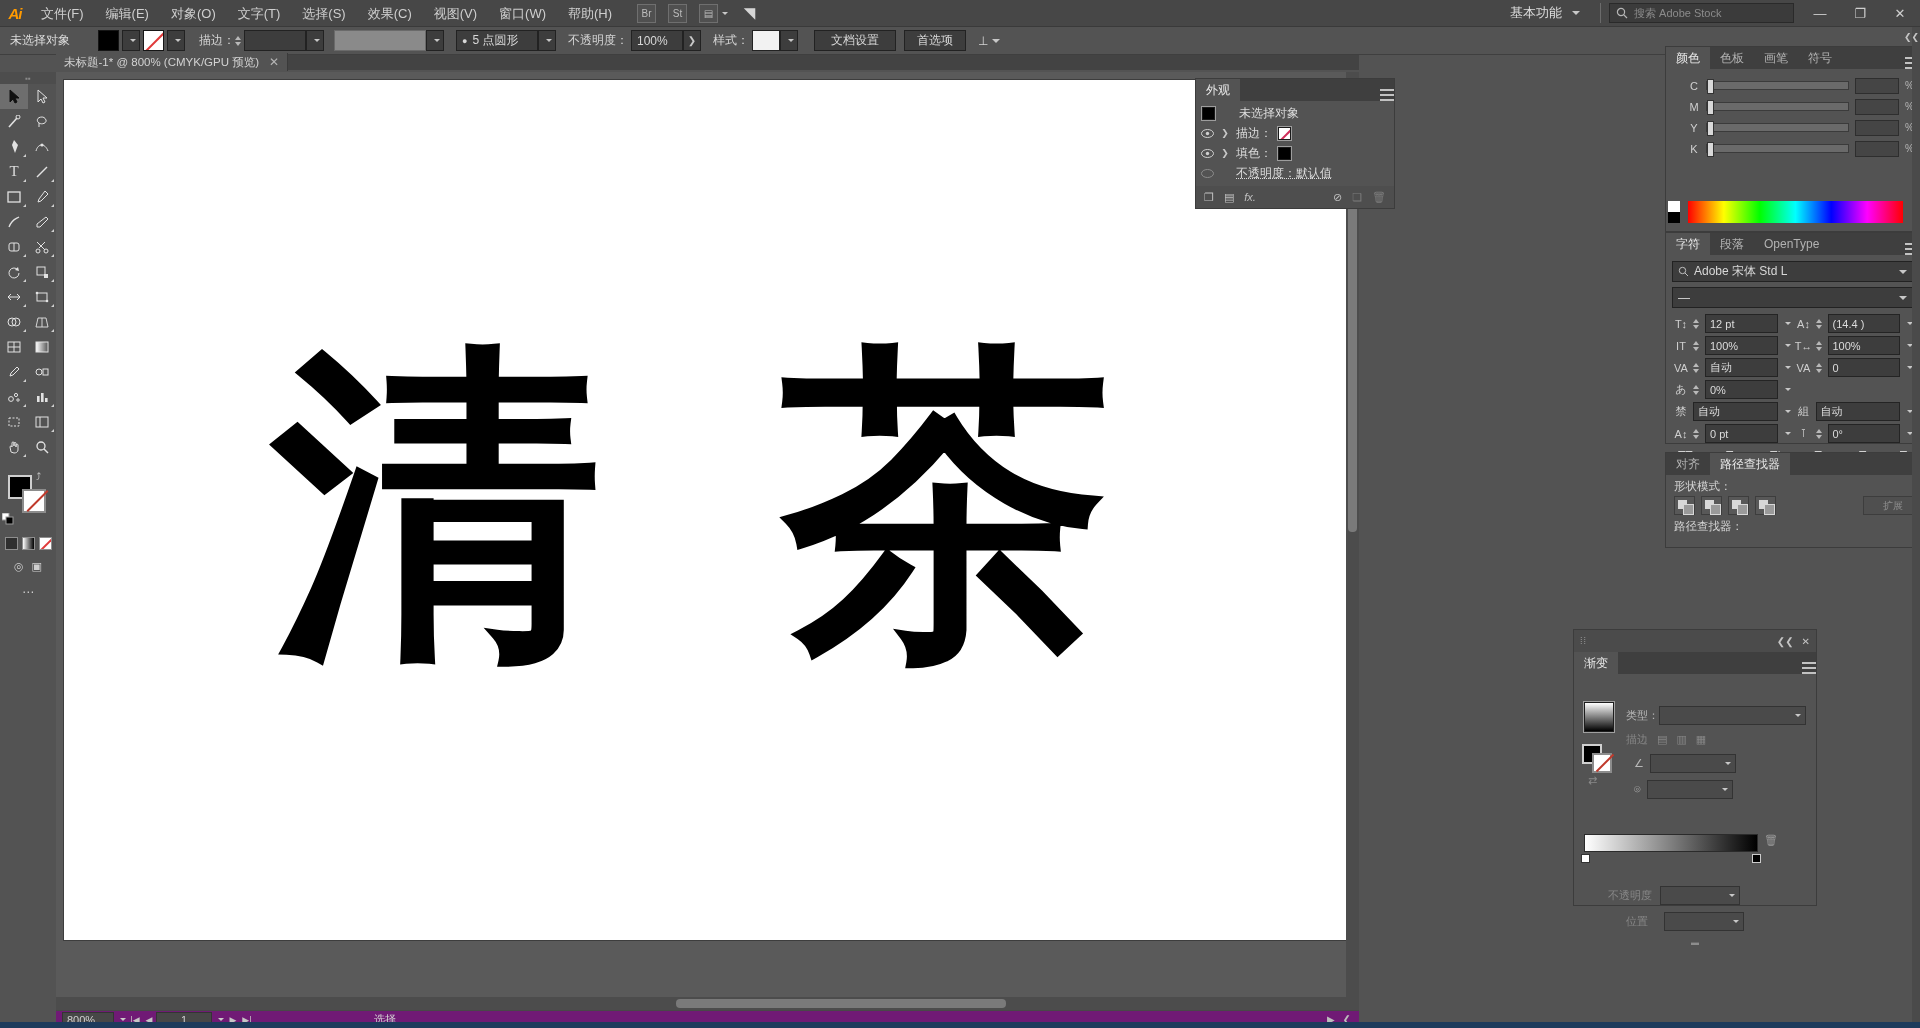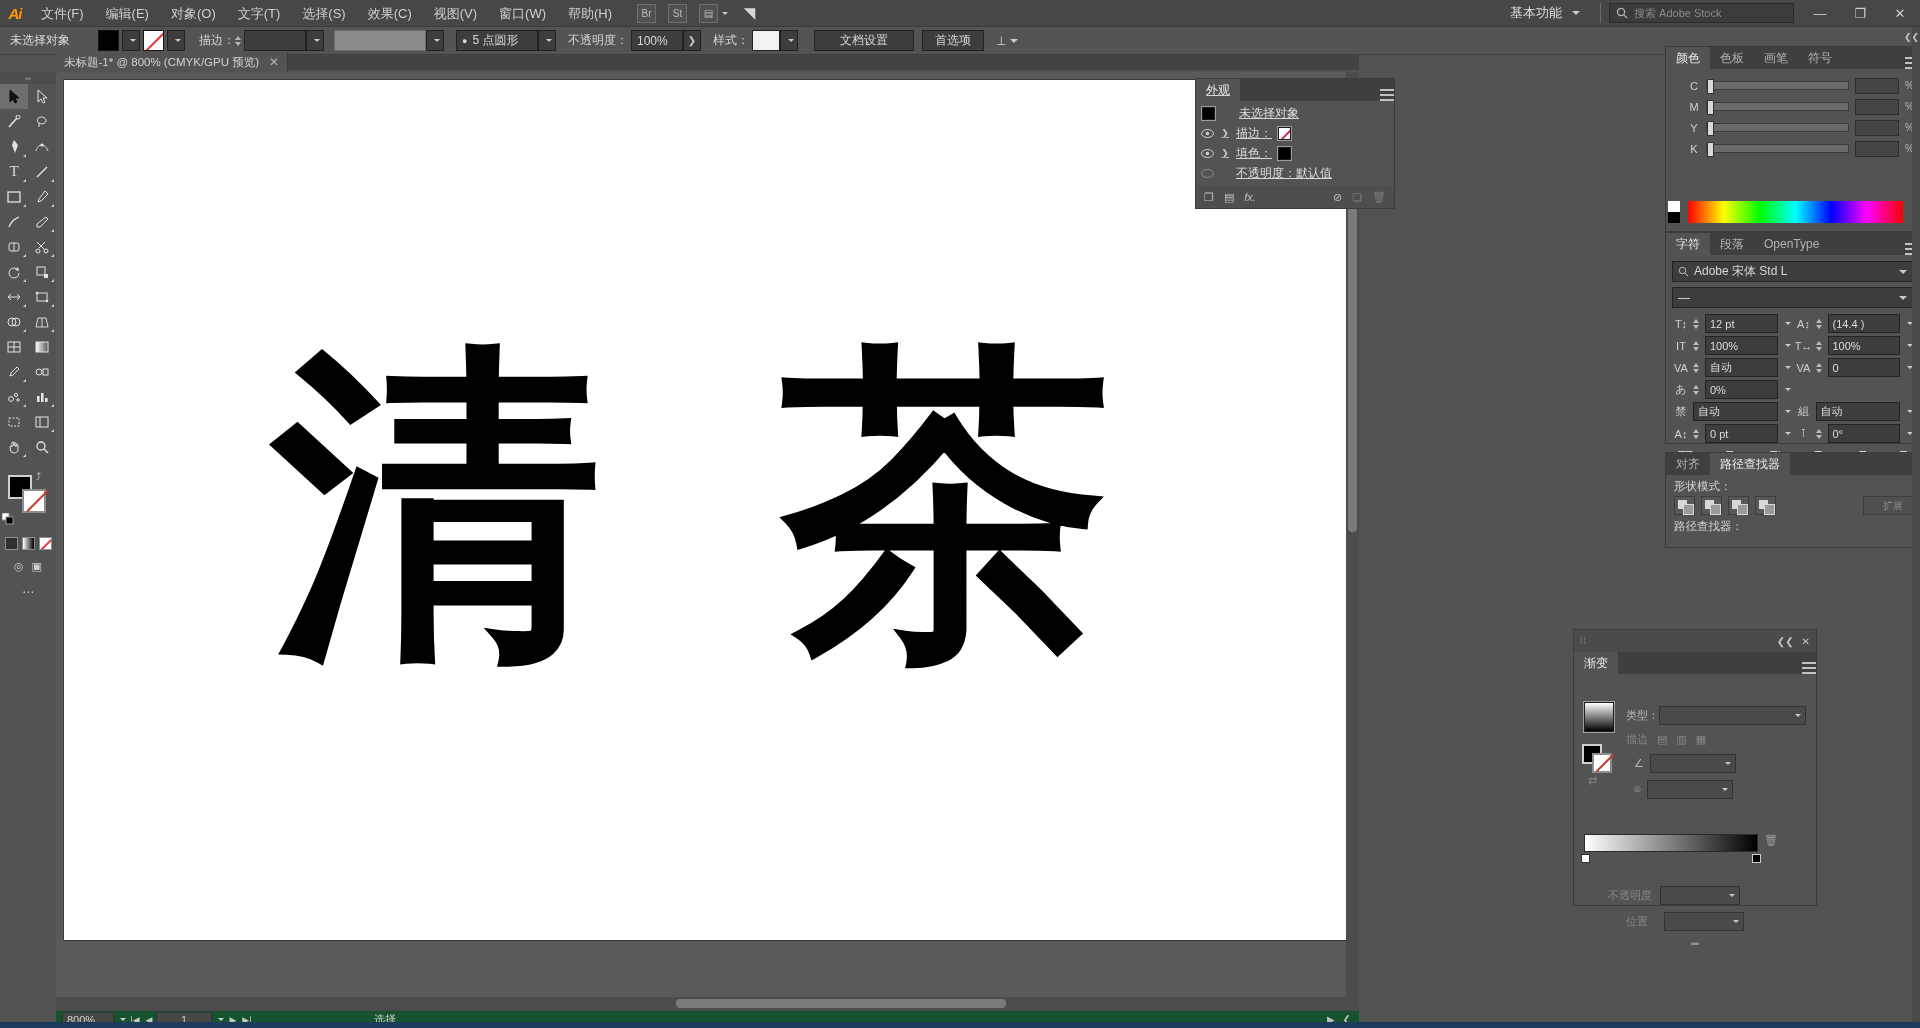--- a/index.html
+++ b/index.html
@@ -85,41 +85,41 @@
      font-family:"DejaVu Sans","Liberation Sans",sans-serif; font-size:330px; color:#000; font-weight:bold;
      letter-spacing:30px; user-select:none; }
   #watermark { position:absolute; right:14px; bottom:62px; font-size:40px; color:#ffffff;
      font-weight:bold; text-shadow:1px 1px 0 #9a9a9a, 2px 2px 2px rgba(0,0,0,.35); white-space:nowrap;}
   #canvas-scroll-v { position:absolute; right:0; top:0; width:13px; height:938px; background:#4c4c4c;}
   #canvas-scroll-v .thumb { position:absolute; left:2px; top:30px; width:9px; height:430px; background:#7a7a7a; border-radius:4px;}
   #canvas-scroll-h { position:absolute; left:0; bottom:0; width:1290px; height:13px; background:#4c4c4c;}
   #canvas-scroll-h .thumb { position:absolute; left:620px; top:2px; width:330px; height:9px; background:#7a7a7a; border-radius:4px;}
 
   
-  #statusbar { position:absolute; left:56px; bottom:0; width:1303px; height:18px; background:#14532d;
+  #statusbar { position:absolute; left:56px; bottom:0; width:1303px; height:18px; background:#701a75;
      display:flex; align-items:center; gap:0; font-size:11px; color:#d0d0d0; border-top:1px solid #484848;}
   #zoom-box { width:52px; height:16px; background:#474747; border:1px solid #343434; display:flex;
      align-items:center; padding-left:4px; margin-left:6px; font-size:11px;}
   .sb-btn { width:14px; height:16px; display:flex;align-items:center;justify-content:center; color:#c6c6c6; font-size:9px;}
   #page-box { width:56px;height:16px;background:#474747;border:1px solid #343434;display:flex;align-items:center;justify-content:center;}
   #status-tool { margin-left:120px; font-size:11px; color:#d4d4d4;}
   #status-right { margin-left:auto; display:flex; gap:8px; margin-right:8px; color:#bdbdbd; font-size:10px;}
 
   
   .panel { position:absolute; background:#535353; border:1px solid #3c3c3c; }
   .panel-head { height:22px; background:#4b4b4b; display:flex; align-items:center; padding:0 6px; gap:6px;}
   .panel-tabs { display:flex; align-items:flex-end; height:22px; background:#3f3f3f; }
   .ptab { height:22px; padding:0 10px; display:flex;align-items:center; font-size:12px; color:#b2b2b2;}
   .ptab.active { background:#535353; color:#e8e8e8; }
   .phamb { margin-left:auto; width:14px;height:12px; display:flex;flex-direction:column;justify-content:space-between;}
   .phamb i{display:block;height:2px;background:#c2c2c2;}
   .pdots { color:#9b9b9b; font-size:9px; letter-spacing:1px; }
 
   
-  #panel-appearance { left:1195px; top:78px; width:200px; height:131px;text-decoration:underline; }
+  #panel-appearance { left:1195px; top:78px; width:200px; height:131px; }
   #ap-rows { padding-top:2px; }
   .ap-row { height:20px; display:flex; align-items:center; font-size:12px; color:#dcdcdc; padding-left:4px; gap:6px;}
   .eye { width:14px; height:14px; display:flex;align-items:center;justify-content:center; }
   .eye svg { display:block; }
   .arr { width:10px; text-align:center; color:#c8c8c8; font-size:9px; }
   .mini-swatch{width:13px;height:13px;border:1px solid #1a1a1a;outline:1px solid #9d9d9d;}
   .mini-swatch.blk{background:#000;}
   .mini-swatch.strk{background:#fff;position:relative;overflow:hidden;}
   .mini-swatch.strk:after{content:"";position:absolute;left:-2px;top:5px;width:20px;height:2px;background:#cf2e5a;transform:rotate(-45deg);}
   #ap-footer { position:absolute; left:0; bottom:0; width:100%; height:22px; background:#4e4e4e;
@@ -270,21 +270,21 @@
   <div class="field" style="width:18px;padding:0;justify-content:center;">
       <span style="font-size:10px;color:#c9c9c9;">❯</span>
     </div>
   <div style="width:12px;"></div>
   <span>样式：</span>
   <div class="field" style="width:28px;background:#f2f2f2;margin-left:3px;"></div>
   <div class="field" style="width:18px;padding:0;justify-content:center;">
       <span class="caret sm"></span>
     </div>
   <div style="width:16px;"></div>
-  <div class="field" style="width:100px;justify-content:center;">文档设置</div>
+  <div class="field" style="width:82px;justify-content:center;">文档设置</div>
   <div style="width:8px;"></div>
   <div class="field" style="width:62px;justify-content:center;">首选项</div>
   <div style="width:12px;"></div>
   <div class="row">
     <span style="font-size:12px;">⊥</span>
     <span class="caret"></span>
   </div>
 </div>
 
 <div id="doctabs"></div>

